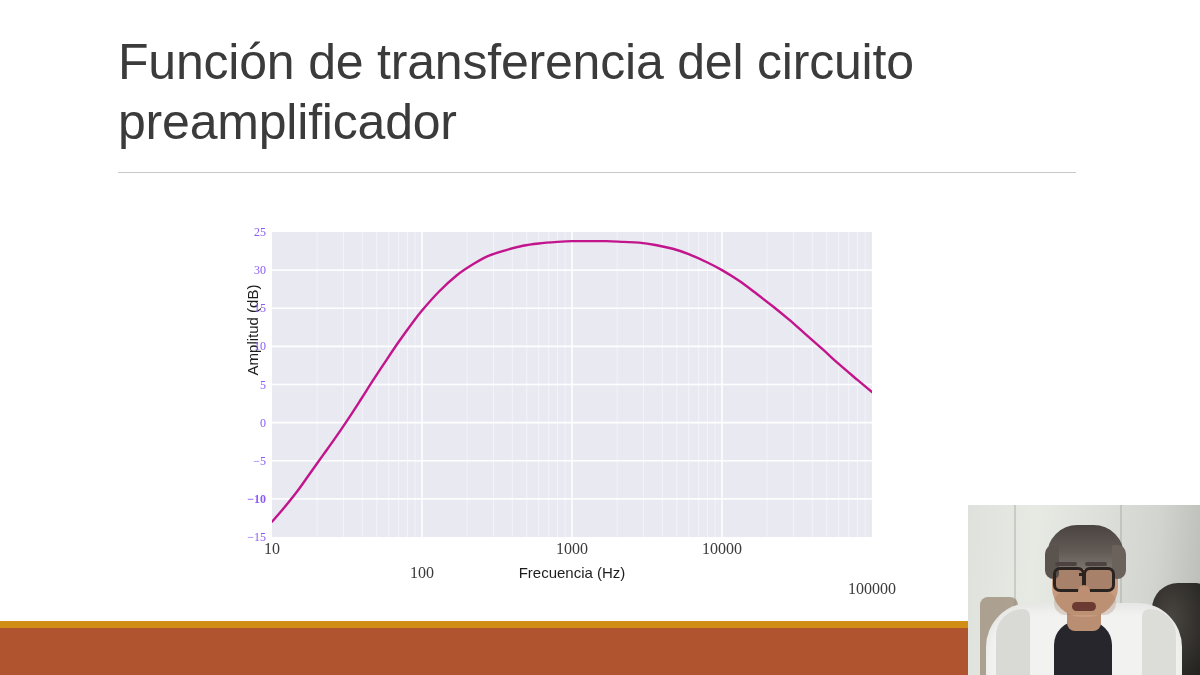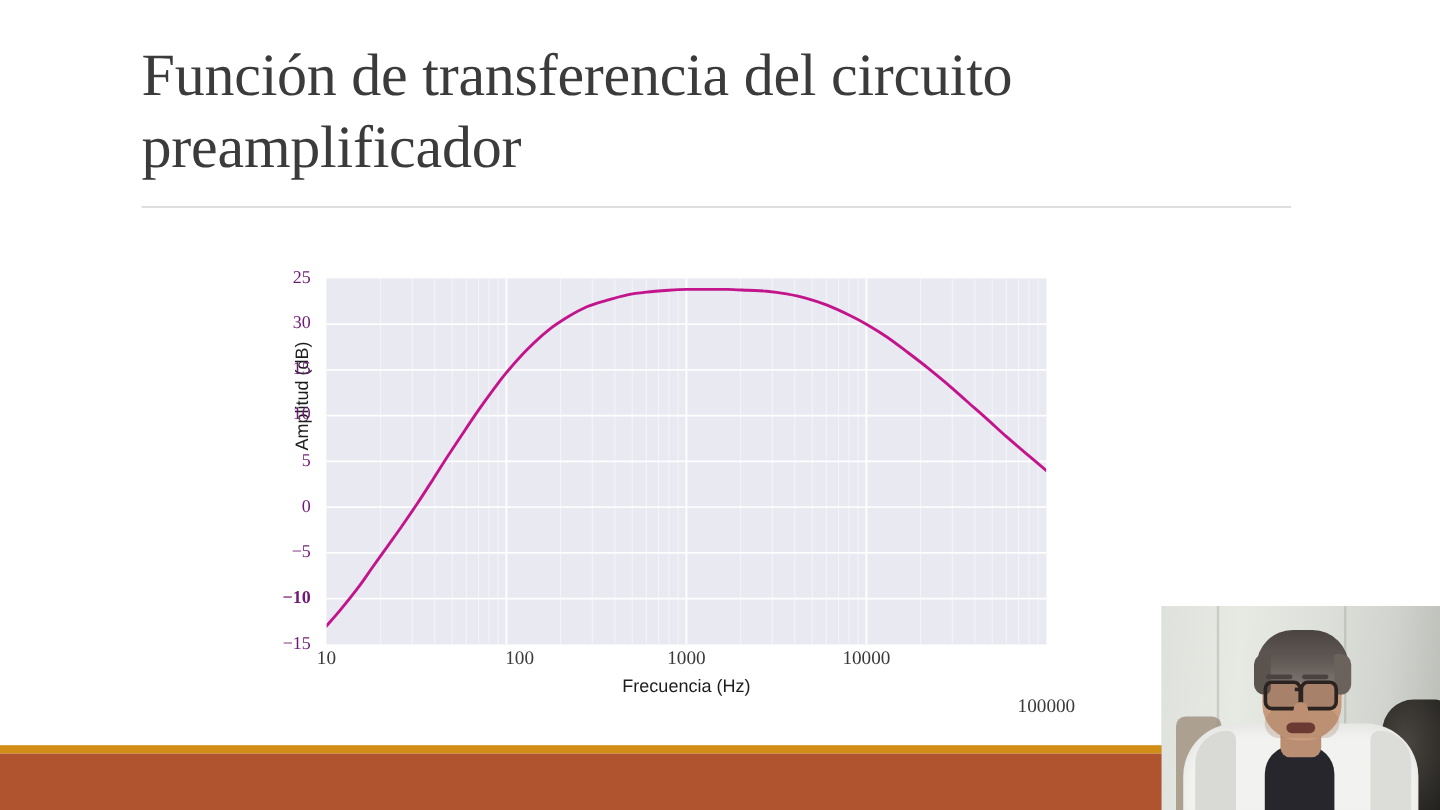--- a/index.html
+++ b/index.html
@@ -23,21 +23,21 @@
   }
 
   
   #title-block {
     position: absolute;
     left: 118px;
     top: 32px;
     width: 960px;
   }
   #slide-title {
-    font-family: Liberation Serif, serif;
+    font-family: Liberation Sans, sans-serif;
     font-size: 50px;
     line-height: 60px;
     font-weight: 400;
     color: #3b3b3b;
     letter-spacing: -0.2px;
     white-space: pre-line;
   }
   #title-rule {
     position: absolute;
     left: 118px;
@@ -74,26 +74,26 @@
   
   #ytick-col {
     position: absolute;
     left: 28px;
     top: 20px;
     width: 42px;
     height: 305px;
   }
   .ytick {
     position: absolute;
-    right: 7px;
+    right: 0;
     width: 42px;
     text-align: right;
     font-family: "Liberation Serif", serif;
-    font-size: 15px;
-    color: #701a75;
+    font-size: 12px;
+    color: #8b5cf6;
     transform: translateY(-50%);
   }
 
   
   #plot-area {
     position: absolute;
     left: 76px;
     top: 20px;
     width: 600px;
     height: 305px;
@@ -412,21 +412,21 @@
           <line x1="0" y1="76.25" x2="600" y2="76.25" stroke="#ffffff" stroke-width="1.6" opacity="0.95"></line>
           <line x1="0" y1="38.125" x2="600" y2="38.125" stroke="#ffffff" stroke-width="1.6" opacity="0.95"></line>
         </svg>
       <svg id="curve-svg" viewBox="0 0 600 305" preserveAspectRatio="none">
           <path d="M0.00,289.75C1.98,287.46 7.47,281.36 11.88,276.02C16.28,270.69 22.01,263.57 26.41,257.73C30.82,251.88 34.13,246.80 38.29,240.95C42.45,235.10 47.37,228.24 51.36,222.65C55.36,217.06 58.18,213.25 62.25,207.40C66.31,201.55 71.37,194.18 75.77,187.57C80.17,180.97 84.49,174.23 88.66,167.75C92.83,161.27 96.69,155.04 100.81,148.69C104.93,142.33 109.06,136.11 113.38,129.63C117.71,123.14 122.43,116.03 126.76,109.80C131.10,103.57 135.54,97.47 139.41,92.26C143.29,87.05 145.39,84.00 150.00,78.54C154.61,73.07 161.33,65.32 167.09,59.47C172.85,53.63 178.86,48.04 184.57,43.46C190.28,38.89 195.95,35.33 201.36,32.03C206.78,28.72 211.73,25.93 217.07,23.64C222.42,21.35 227.82,19.95 233.45,18.30C239.07,16.65 245.27,14.87 250.81,13.72C256.36,12.58 260.95,12.07 266.72,11.44C272.50,10.80 279.92,10.29 285.46,9.91C291.01,9.53 294.73,9.28 300.00,9.15C305.27,9.02 311.33,9.15 317.09,9.15C322.85,9.15 328.86,9.02 334.57,9.15C340.28,9.28 345.95,9.66 351.36,9.91C356.78,10.17 361.73,10.17 367.07,10.67C372.42,11.18 377.82,11.95 383.45,12.96C389.07,13.98 395.27,15.25 400.81,16.78C406.36,18.30 410.95,19.83 416.72,22.11C422.50,24.40 429.92,27.83 435.46,30.50C441.01,33.17 444.73,35.08 450.00,38.13C455.27,41.17 461.33,44.86 467.09,48.80C472.85,52.74 478.86,57.44 484.57,61.76C490.28,66.08 495.95,70.40 501.36,74.72C506.78,79.05 511.73,83.11 517.07,87.69C522.42,92.26 527.82,97.22 533.45,102.17C539.07,107.13 545.27,112.47 550.81,117.43C556.36,122.38 560.95,126.83 566.72,131.91C572.50,137.00 579.92,143.22 585.46,147.92C591.01,152.63 597.58,158.09 600.00,160.13" fill="none" stroke="#c2158c" stroke-width="2.4" stroke-linecap="round" stroke-linejoin="round" vector-effect="non-scaling-stroke"></path>
         </svg>
     </div>
 
     <div id="xtick-row">
         <div class="xtick" style="left: 0px;">10</div>
-        <div class="xtick" style="left: 161px;">100</div>
+        <div class="xtick" style="left: 150px; margin-top: 24px;">100</div>
         <div class="xtick" style="left: 300px;">1000</div>
         <div class="xtick" style="left: 450px;">10000</div>
         <div class="xtick" style="left: 600px; margin-top: 40px;">100000</div>
       </div>
     <div id="xlabel">Frecuencia (Hz)</div>
   </div>
 
   <div id="footer-stripe-gold"></div>
   <div id="footer-band-terracotta"></div>
 

